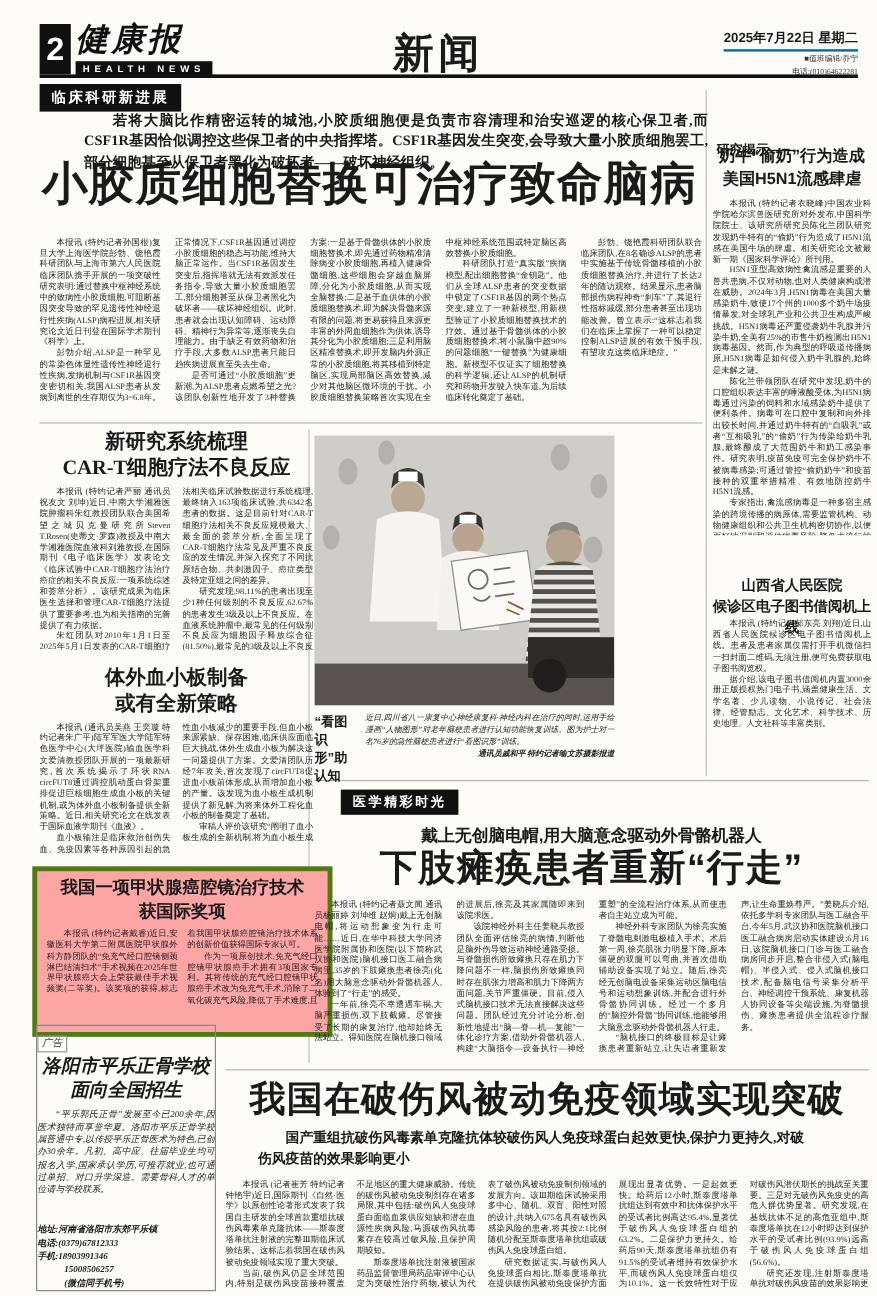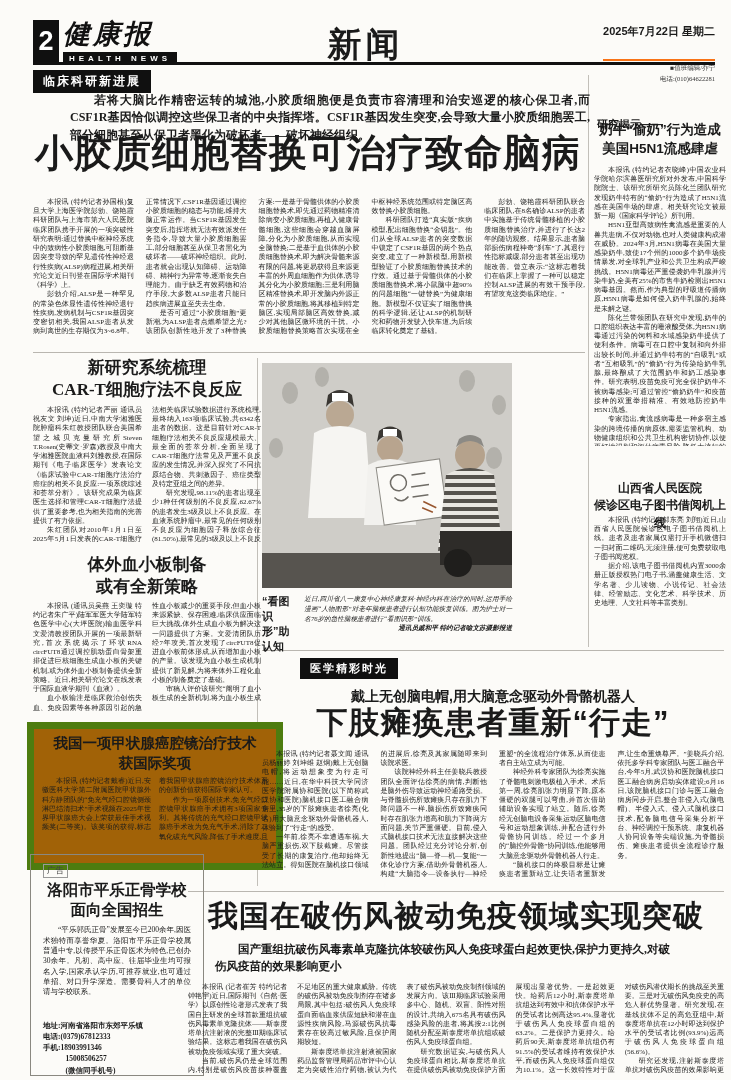--- a/index.html
+++ b/index.html
@@ -11,21 +11,21 @@
   .pageno{width:26px;height:42px;background:#101010;color:#fff;font-family:"Liberation Sans",sans-serif;
           font-weight:bold;font-size:27px;display:flex;align-items:center;justify-content:center;}
   .masthead-script{font-family:"DejaVu Serif",serif;font-style:italic;font-weight:bold;
           font-size:27px;letter-spacing:3px;line-height:1;color:#111;}
   .masthead-bar{margin-top:2px;background:#101010;color:#fff;font-family:"Liberation Sans",sans-serif;
           font-weight:bold;font-size:8px;letter-spacing:4px;padding:2px 6px;display:inline-block;}
   .section-title{left:0;right:0;top:22px;text-align:center;font-family:"Liberation Sans",sans-serif;
           font-weight:900;font-size:34px;letter-spacing:4px;}
   .datebox{right:16px;top:24px;text-align:right;}
   .date-main{font-family:"Liberation Sans",sans-serif;font-weight:bold;font-size:11px;
-          border-bottom:2px solid #f97316;padding-bottom:20px;}
+          border-bottom:2px solid #0369a1;padding-bottom:2px;}
   .date-sub{font-size:6.5px;color:#333;margin-top:2px;line-height:1.4;}
   .hdr-rule{left:33px;right:16px;top:62px;height:3px;background:#111;}
   
   .badge{background:#101010;color:#fff;font-family:"Liberation Sans",sans-serif;font-weight:bold;
          font-size:12px;letter-spacing:2px;padding:3px 10px;display:inline-block;}
   .body-cols{text-align:justify;font-size:7px;line-height:1.32;overflow:hidden;color:#1c1c1c;}
   .body-cols p{margin:0;text-indent:2em;}
   .hrule{background:#b9b6b0;height:1px;}
   .vrule{background:#c2bfb9;width:1px;}
   .sec-h{font-family:"Liberation Serif",serif;font-weight:600;text-align:center;line-height:1.32;}
@@ -33,27 +33,27 @@
   .lead-intro{left:70px;top:92px;width:520px;font-size:12px;font-weight:600;line-height:1.45;
           text-align:justify;text-indent:2em;}
   .lead-headline{left:30px;top:128px;width:556px;text-align:center;font-family:"Liberation Sans",sans-serif;
           font-weight:900;font-size:38px;letter-spacing:1px;}
   .lead-body{left:33px;top:198px;width:552px;height:150px;column-count:5;column-gap:12px;}
   
   .cart-h{left:33px;top:357px;width:228px;font-size:17px;}
   .cart-body{left:33px;top:406px;width:228px;height:142px;column-count:2;column-gap:10px;}
   .plate-h{left:33px;top:554px;width:228px;font-size:17px;}
   .plate-body{left:33px;top:602px;width:228px;height:116px;column-count:2;column-gap:10px;}
-  .thyroid-box{left:27px;top:722px;width:226px;height:124px;border:7px solid #4d7c0f;background:#a16207;
+  .thyroid-box{left:27px;top:722px;width:226px;height:124px;border:4px solid #4d7c0f;background:#fca5a5;
           padding:5px 8px;}
   .thyroid-h{font-family:"Liberation Sans",sans-serif;font-weight:700;font-size:14.5px;
           text-align:center;line-height:1.35;}
   .thyroid-body{margin-top:4px;height:72px;column-count:2;column-gap:8px;}
   
-  .ad-box{left:30px;top:854px;width:148px;height:212px;border:1.5px solid #8a8880;padding:4px 12px;overflow:hidden;}
+  .ad-box{left:30px;top:854px;width:148px;height:212px;border:1.5px solid #8a8880;padding:4px 0;overflow:hidden;font-style:italic;}
   .ad-label{font-size:8.5px;color:#444;border:1px solid #999;display:inline-block;padding:0 3px;}
   .ad-h{font-family:"Liberation Sans",sans-serif;font-weight:800;font-size:15.5px;text-align:center;line-height:1.3;margin-top:2px;}
   .ad-body{margin-top:5px;font-size:7.5px;line-height:1.38;text-align:justify;}
   .ad-body p{margin:0;text-indent:2em;}
   .ad-contact{margin-top:22px;font-size:7.5px;line-height:1.5;font-weight:600;}
   .ad-contact p{margin:0;}
   .ad-contact p:nth-child(4),.ad-contact p:nth-child(5){text-indent:3em;}
   
   .photo{left:262px;top:363px;width:250px;height:225px;background:#d6d4cf;overflow:hidden;}
   .caption{left:262px;top:594px;width:250px;display:flex;gap:10px;}
@@ -219,21 +219,21 @@
   </div>
 
   <div class="abs caption">
     <div class="cap-title">“看图识形”助认知</div>
     <div>
       <div class="cap-text">近日,四川省八一康复中心神经康复科·神经内科在治疗的同时,运用手绘漫画“人物图形”对老年脑梗患者进行认知功能恢复训练。图为护士对一名76岁的急性脑梗患者进行“看图识形”训练。</div>
       <div class="cap-byline">通讯员戚和平 特约记者喻文苏摄影报道</div>
     </div>
   </div>
 
-  <div class="abs" style="left:268px;top:658px;padding-left:32px;">
+  <div class="abs" style="left:252px;top:658px;padding-left:32px;">
     <span class="badge" style="font-size:11px;">医学精彩时光</span>
   </div>
 
   <div class="abs bci-kicker">戴上无创脑电帽,用大脑意念驱动外骨骼机器人</div>
   <div class="abs bci-headline">下肢瘫痪患者重新“行走”</div>
   <div class="abs bci-body body-cols">
       <p>本报讯 (特约记者聂文闻 通讯员杨丽婷 刘坤维 赵炯)戴上无创脑电帽,将运动想象变为行走可能……近日,在华中科技大学同济医学院附属协和医院(以下简称武汉协和医院)脑机接口医工融合病房里,35岁的下肢瘫痪患者徐亮(化名)用大脑意念驱动外骨骼机器人,体验到了“行走”的感受。</p>
       <p>一年前,徐亮不幸遭遇车祸,大脑严重损伤,双下肢截瘫。尽管接受了长期的康复治疗,他却始终无法站立。得知医院在脑机接口领域的进展后,徐亮及其家属随即来到该院求医。</p>
       <p>该院神经外科主任姜晓兵教授团队全面评估徐亮的病情,判断他是脑外伤导致运动神经通路受损。与脊髓损伤所致瘫痪只存在肌力下降问题不一样,脑损伤所致瘫痪同时存在肌张力增高和肌力下降两方面问题,关节严重僵硬。目前,侵入式脑机接口技术无法直接解决这些问题。团队经过充分讨论分析,创新性地提出“脑—脊—机—复能”一体化诊疗方案,借助外骨骼机器人,构建“大脑指令—设备执行—神经重塑”的全流程治疗体系,从而使患者自主站立成为可能。</p>
       <p>神经外科专家团队为徐亮实施了脊髓电刺激电极植入手术。术后第一周,徐亮肌张力明显下降,原本僵硬的双腿可以弯曲,并首次借助辅助设备实现了站立。随后,徐亮经无创脑电设备采集运动区脑电信号和运动想象训练,并配合进行外骨骼协同训练。经过一个多月的“脑控外骨骼”协同训练,他能够用大脑意念驱动外骨骼机器人行走。</p>

